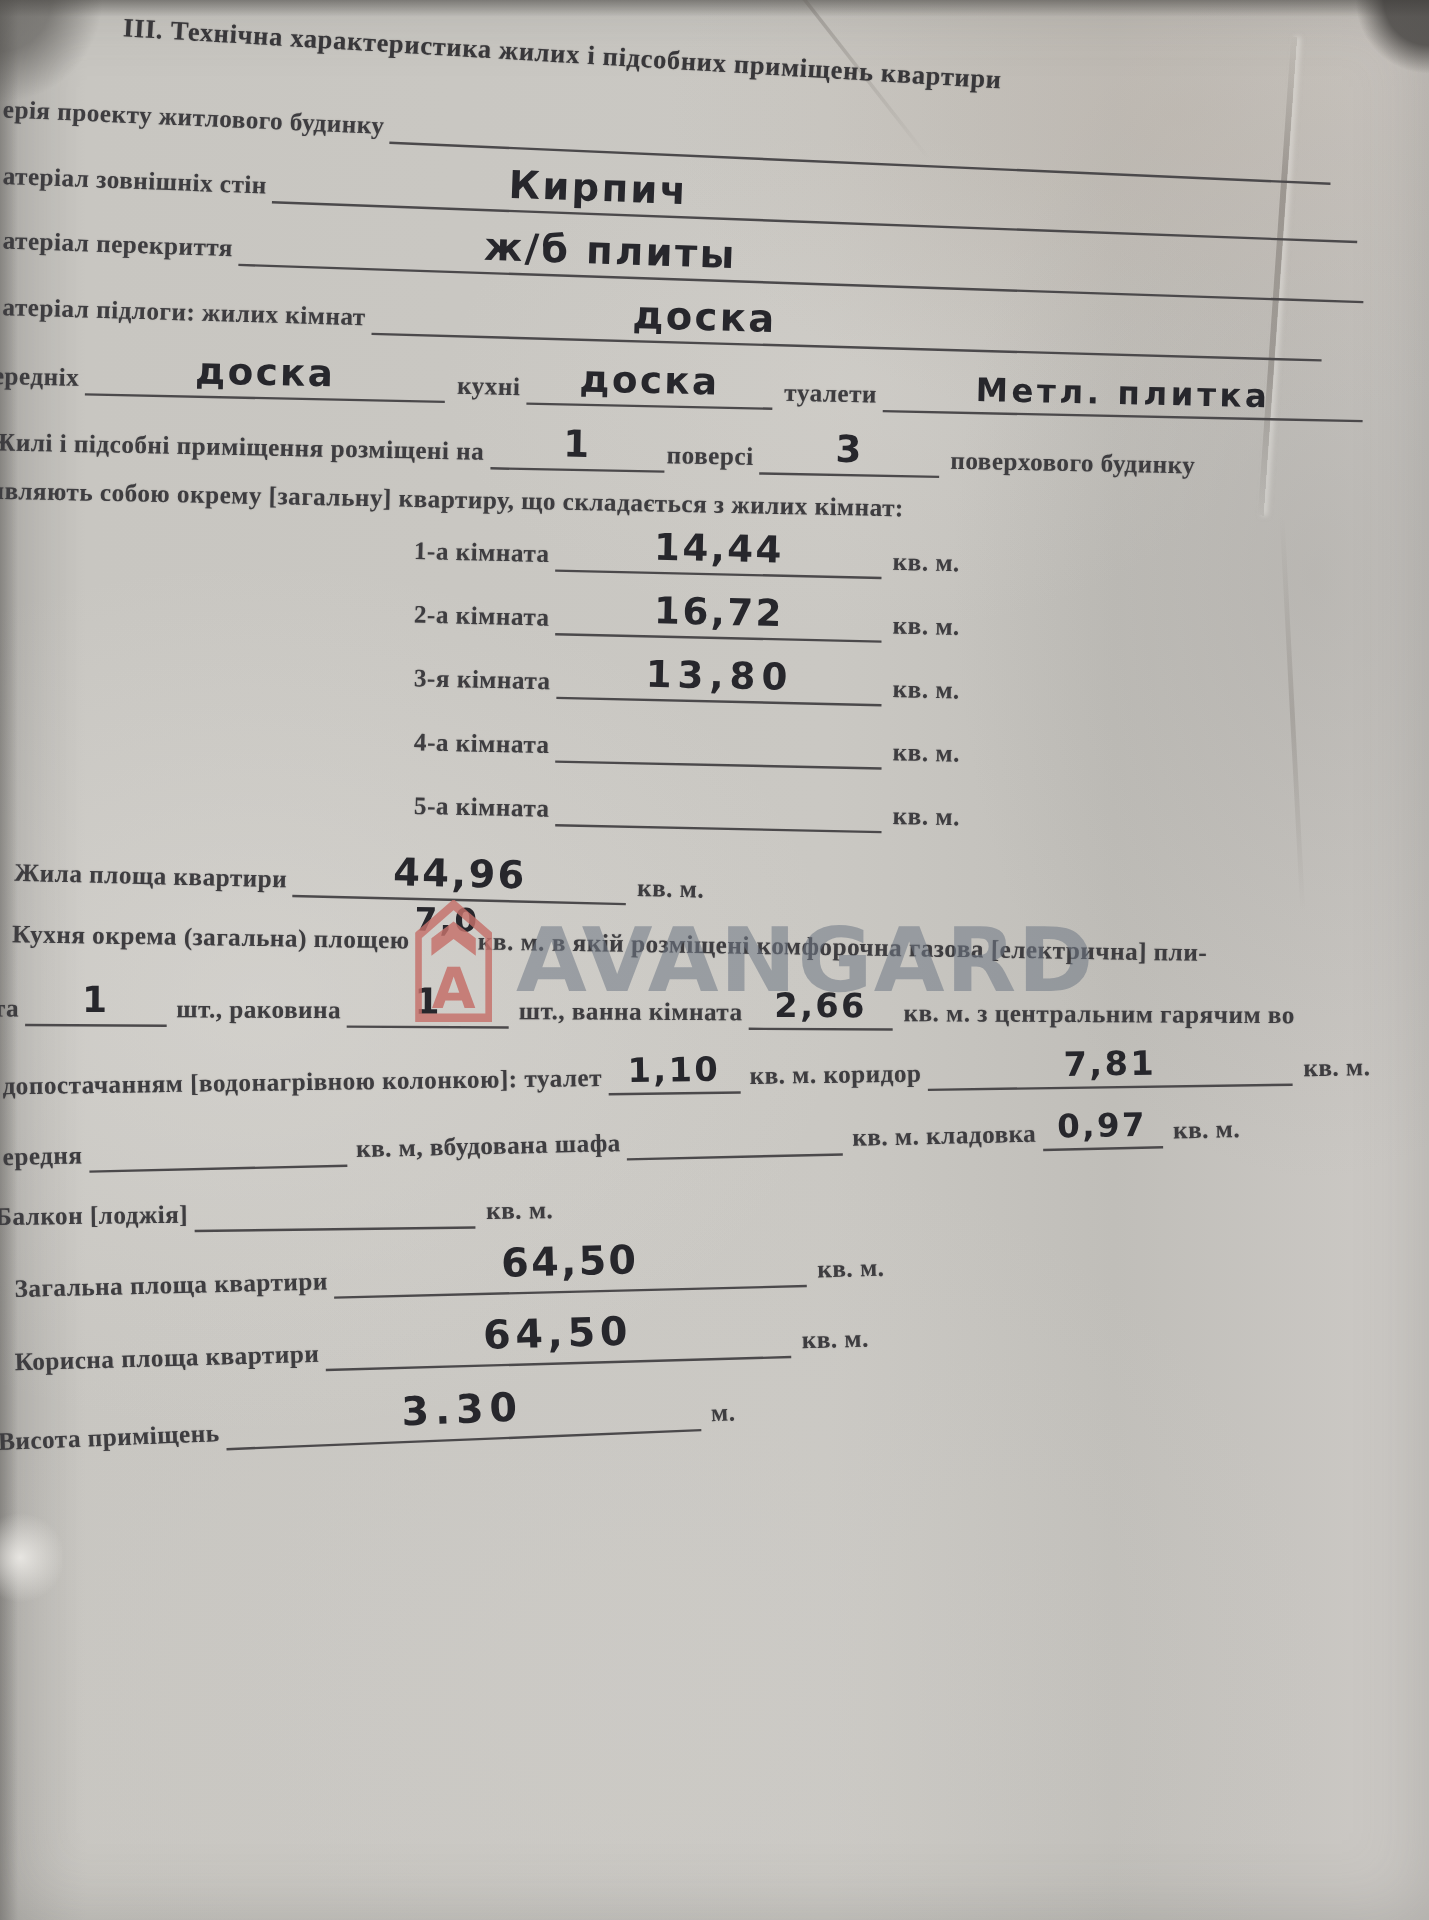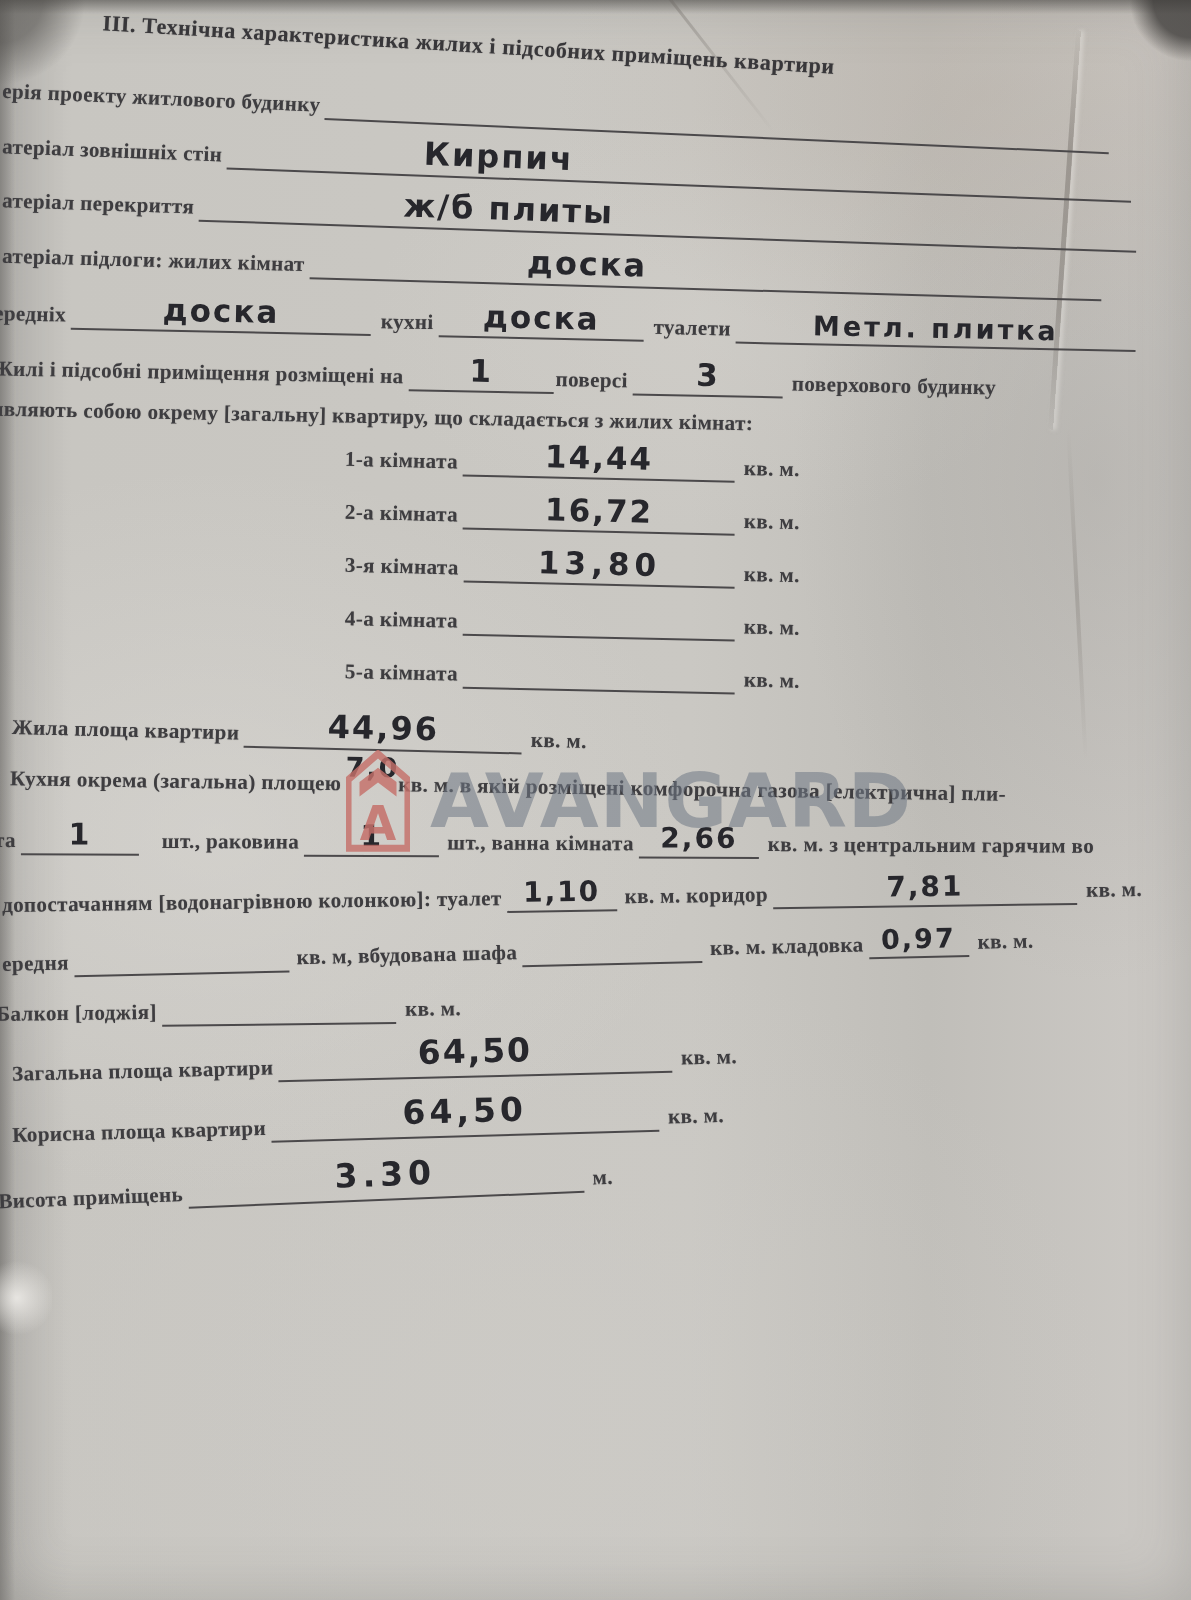--- a/index.html
+++ b/index.html
@@ -193,21 +193,21 @@
       <span class="hw" style="font-size:27px;">7,0</span>
     </span>
     <span class="lbl">кв. м. в якій розміщені комфорочна газова [електрична] пли-</span>
   </div>
 
   <div class="row" style="left:-6px;top:822px;width:1142px;transform:rotate(0.3deg);">
     <span class="lbl">та</span>
     <span class="blank" style="flex:0 0 118px;">
       <span class="hw" style="font-size:30px;">1</span>
     </span>
-    <span class="lbl" style="padding-left:8px;margin-left:15px;">шт., раковина</span>
+    <span class="lbl" style="padding-left:8px;">шт., раковина</span>
     <span class="blank" style="flex:0 0 135px;">
       <span class="hw" style="font-size:30px;">1</span>
     </span>
     <span class="lbl" style="padding-left:8px;">шт., ванна кімната</span>
     <span class="blank" style="flex:0 0 120px;">
       <span class="hw" style="font-size:28px;">2,66</span>
     </span>
     <span class="u">кв. м. з центральним гарячим во</span>
   </div>
 

